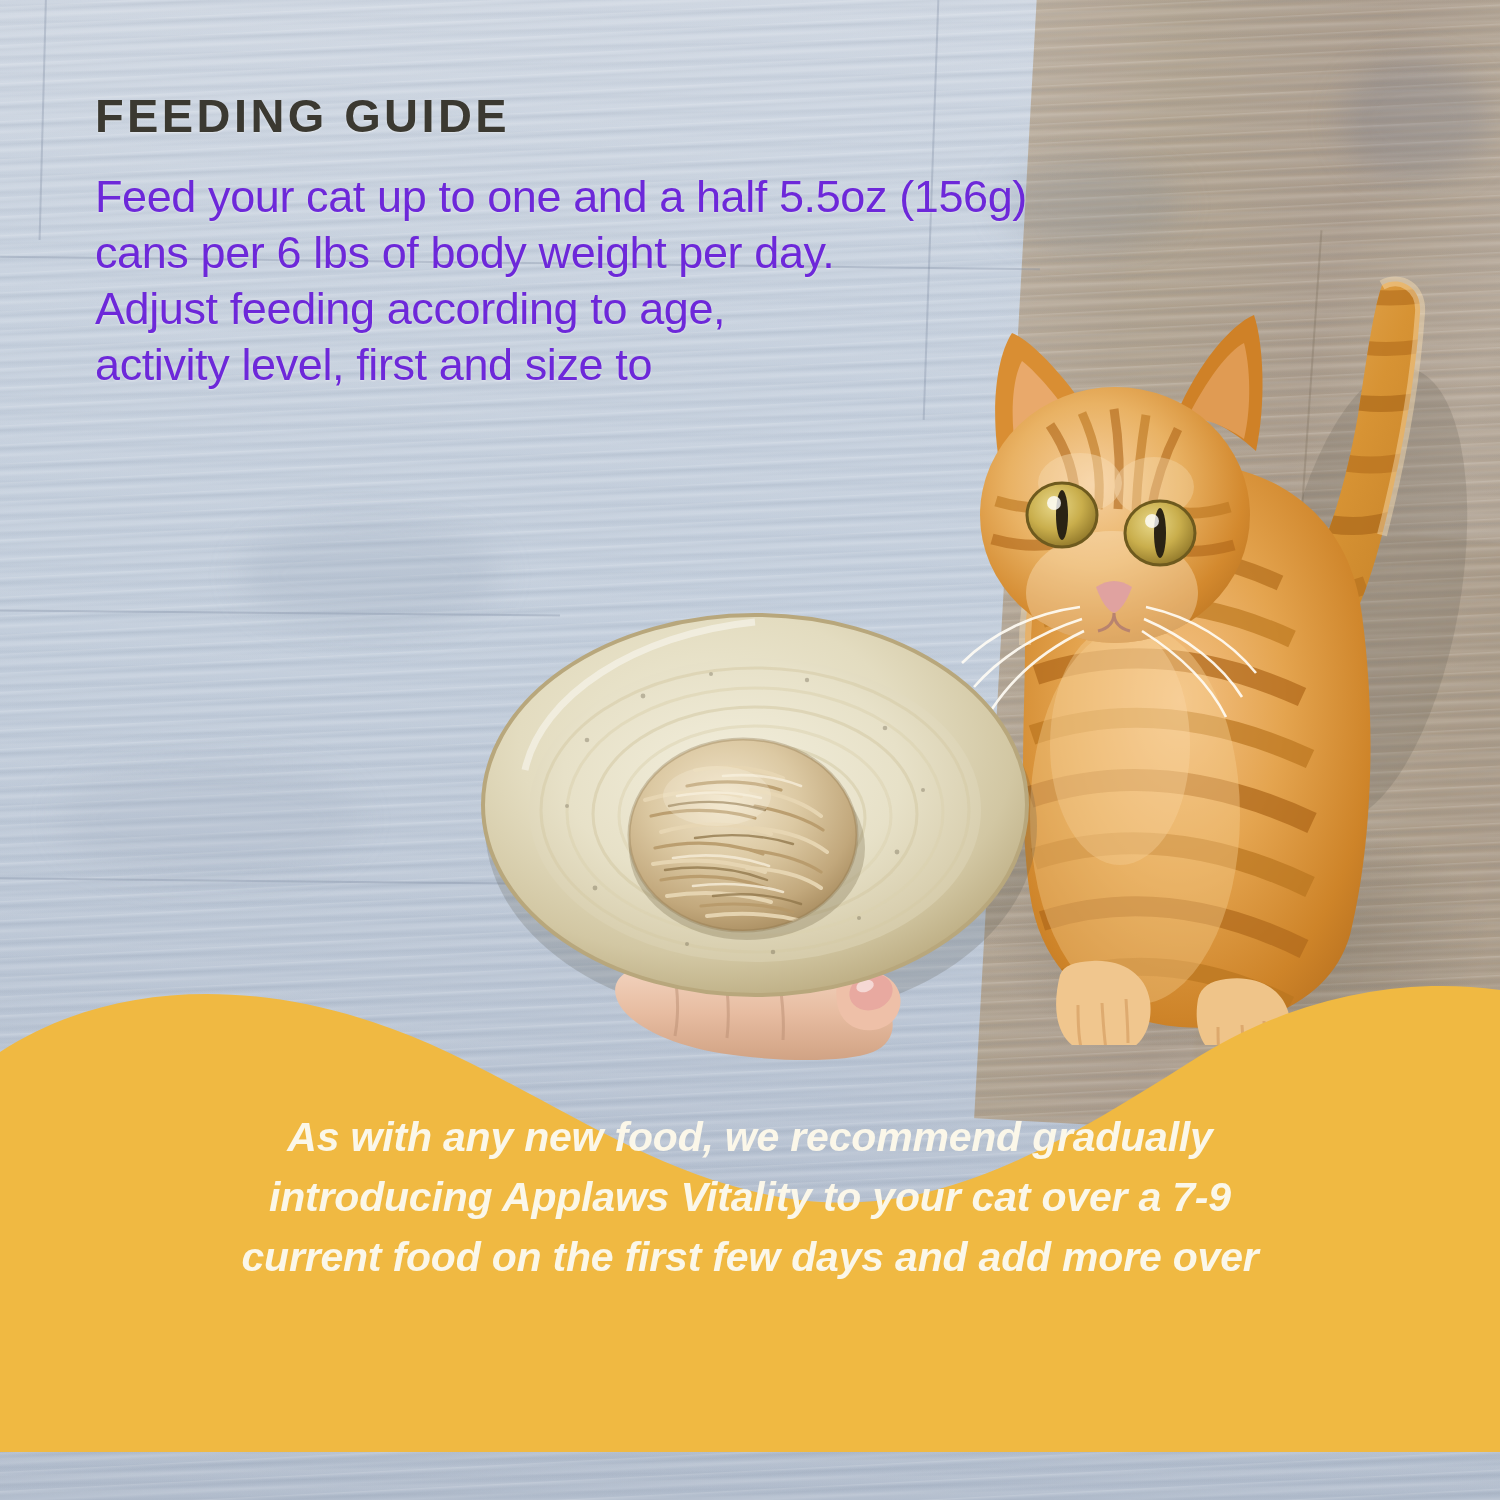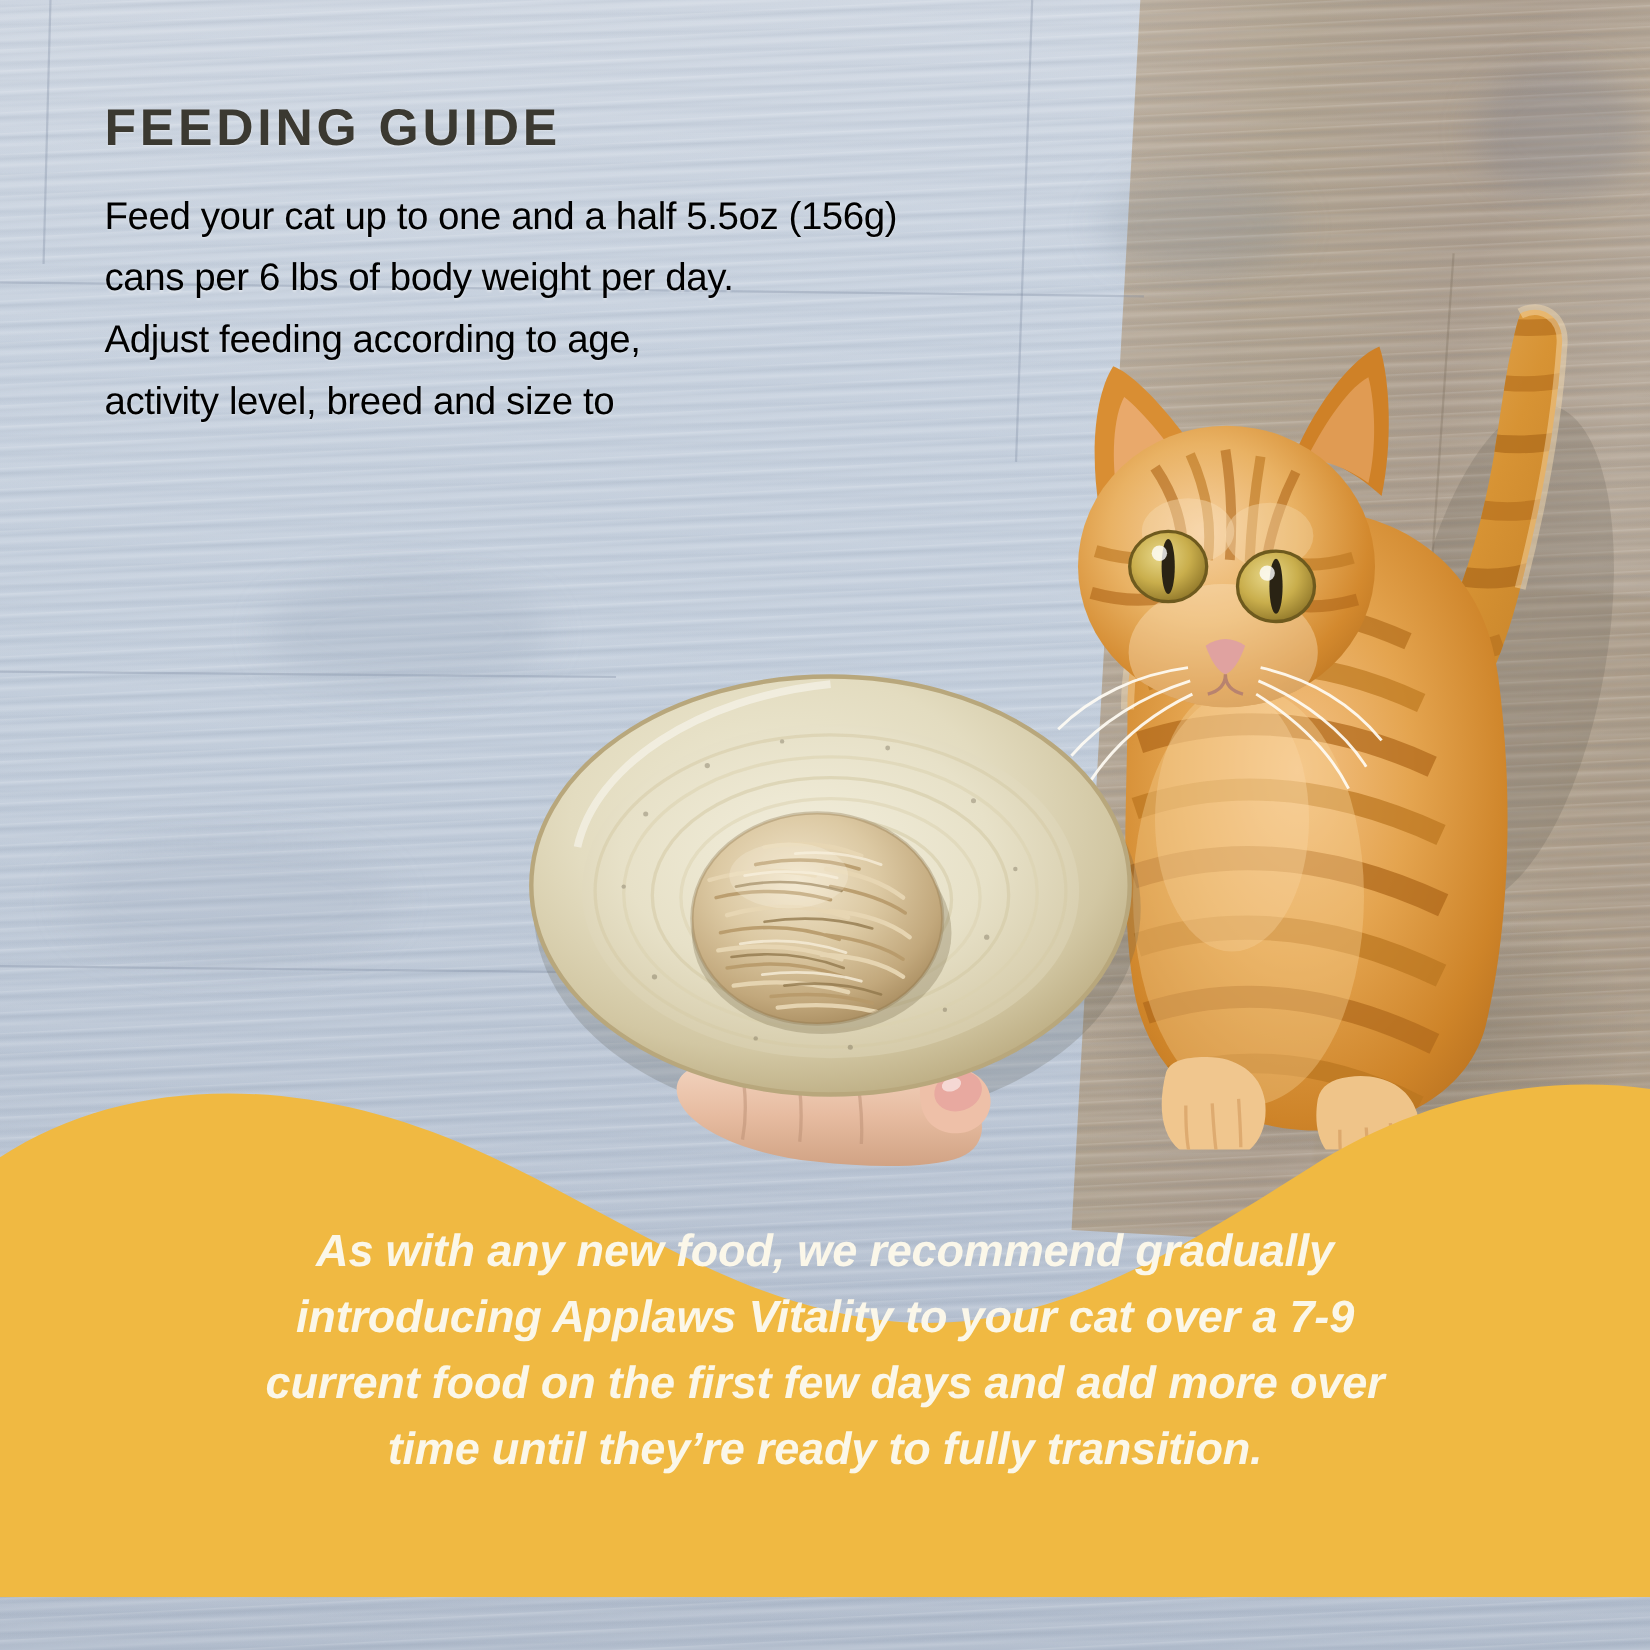--- a/index.html
+++ b/index.html
@@ -87,21 +87,21 @@
   .plate-wrap svg{display:block;width:100%;height:100%;}
 
   
   .textblock{position:absolute;left:95px;top:92px;width:1200px;}
   .heading{
     font-size:47px;line-height:1.0;font-weight:bold;
     letter-spacing:3.4px;color:#3b3931;margin:0 0 30px 0;
     text-shadow:0 1px 2px rgba(255,255,255,.45);
   }
   .bodyline{
-    font-size:35px;line-height:56px;color:#000000;
+    font-size:45px;line-height:56px;color:#6d28d9;
     letter-spacing:-0.4px;margin:0;
     text-shadow:0 1px 2px rgba(255,255,255,.40);
     white-space:nowrap;
   }
 
   
   .banner{position:absolute;left:0;top:932px;width:1500px;height:520px;}
   .banner-shape{position:absolute;inset:0;}
   .banner-shape svg{display:block;width:100%;height:100%;}
   .banner-text{
@@ -400,32 +400,31 @@
         <ellipse cx="288" cy="235" rx="114" ry="96" fill="none" stroke="rgba(140,118,78,.35)" stroke-width="3"></ellipse>
       </g>
     </svg>
   </div>
 
   <div class="textblock">
     <h1 class="heading">FEEDING GUIDE</h1>
     <p class="bodyline">Feed your cat up to one and a half 5.5oz (156g)</p>
     <p class="bodyline">cans per 6 lbs of body weight per day.</p>
     <p class="bodyline">Adjust feeding according to age,</p>
-    <p class="bodyline">activity level, breed and size to</p>
+    <p class="bodyline">activity level, first and size to</p>
   </div>
 
   <div class="banner">
     <div class="banner-shape">
       <svg viewBox="0 0 1500 520" preserveAspectRatio="none" xmlns="http://www.w3.org/2000/svg">
         <path d="M0,120 C120,42 280,46 430,112 C560,170 660,250 800,268
                  C940,286 1060,212 1190,130 C1290,66 1400,44 1500,58
                  L1500,520 L0,520 Z" fill="#F0B942"></path>
       </svg>
     </div>
     <div class="banner-text">
       <span class="bl">As with any new food, we recommend gradually</span>
       <span class="bl">introducing Applaws Vitality to your cat over a 7-9</span>
       <span class="bl">current food on the first few days and add more over</span>
-      <span class="bl">time until they’re ready to fully transition.</span>
     </div>
   </div>
 
 </div>
 
 </body></html>

